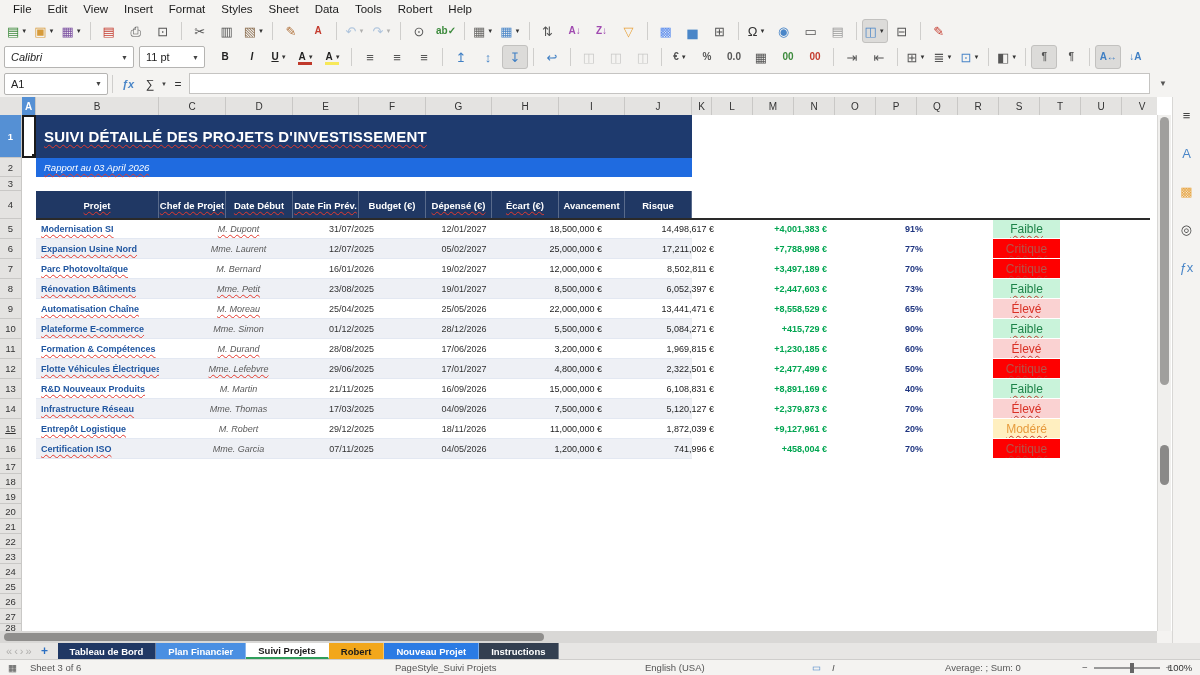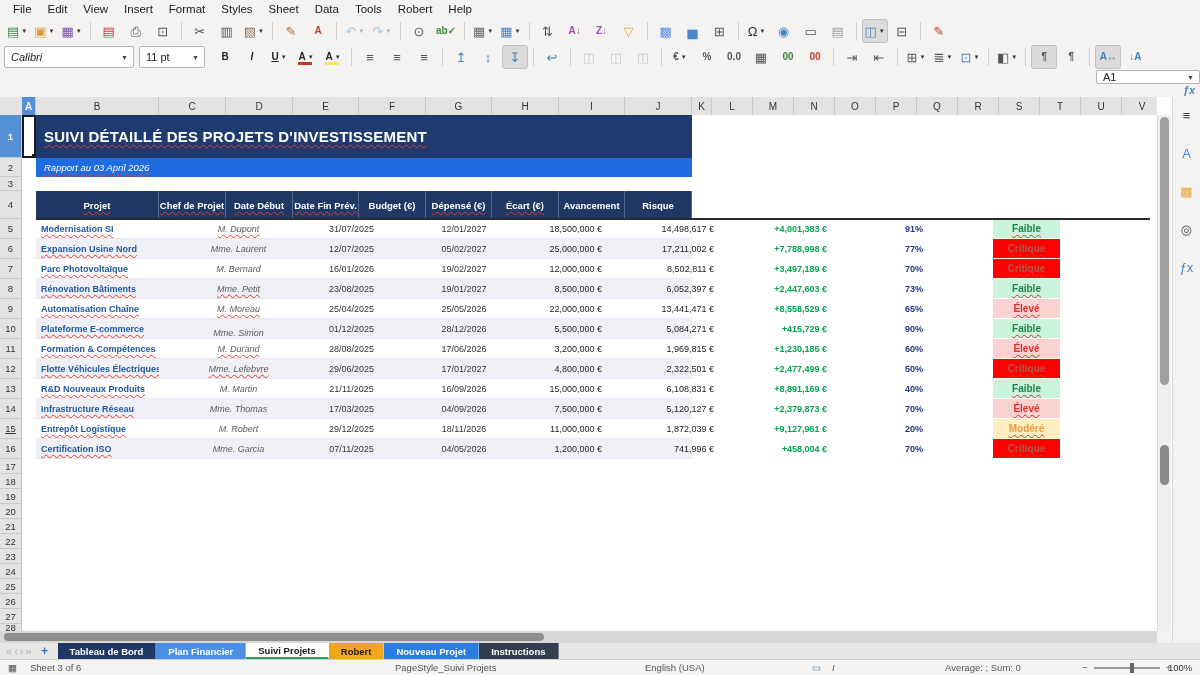--- a/index.html
+++ b/index.html
@@ -25,21 +25,21 @@
   .tbtn .caret{font-size:6px;color:#333;margin-left:2px;}
   .tbtn .colorbar{position:absolute;left:4px;right:6px;bottom:3px;height:3px;}
   .tsep{width:1px;height:18px;background:#cfcecc;margin:0 4px;}
   .combo{height:20px;background:#fff;border:1px solid #b5b4b2;border-radius:2px;display:flex;
          align-items:center;font-size:11px;color:#222;padding-left:6px;justify-content:space-between;}
   .combo .caret{font-size:7px;color:#444;padding:0 5px;}
   .font-name-box{width:122px;margin-right:4px;font-style:italic;}
   .font-size-box{width:58px;margin-right:6px;}
 
   
-  .formulabar{position:absolute;left:0;top:70px;width:1200px;height:27px;display:flex;align-items:flex-end;flex-direction:column;}
+  .formulabar{position:absolute;left:0;top:70px;width:1200px;height:27px;display:flex;align-items:center;}
   .name-box{width:96px;height:20px;margin-left:4px;}
   .fb-btn{width:22px;height:20px;display:flex;align-items:center;justify-content:center;
           font-size:12px;color:#333;}
   .fb-fx{color:#4a86c8;font-style:italic;font-weight:bold;font-size:11px;}
   .fb-input{flex:1;height:19px;background:#fff;border:1px solid #c5c4c2;margin-right:4px;
             font-size:11px;padding:0 4px;color:#222;}
   .fb-expand{width:18px;text-align:center;font-size:8px;color:#555;margin-right:28px;}
 
   
   .sheet-area{position:absolute;left:0;top:97px;width:1200px;height:534px;background:#fff;overflow:hidden;}
@@ -70,21 +70,21 @@
       box-sizing:border-box;border-right:1px solid rgba(255,255,255,.25);text-align:center;flex:none;}
   .tbl-row{display:flex;height:20px;border-bottom:1px solid #e3e8f2;box-sizing:border-box;gap:46px;}
   .tbl-row.alt{background:#eef0f5;}
   .td{font-size:9px;display:flex;align-items:center;box-sizing:border-box;flex:none;overflow:hidden;white-space:nowrap;}
   .td.c-proj{font-weight:bold;padding-left:5px;}
   .td.c-chef{justify-content:center;font-style:italic;color:#5a5a5a;}
   .td.c-date{justify-content:center;color:#333;}
   .td.c-num{justify-content:flex-end;padding-right:8px;color:#222;}
   .td.c-ecart{justify-content:flex-end;padding-right:8px;font-weight:bold;}
   .td.c-av{justify-content:center;font-weight:bold;}
-  .td.c-risk{justify-content:center;font-weight:bold;font-size:10px;}
+  .td.c-risk{justify-content:center;font-weight:normal;font-size:12px;}
   .sq{text-decoration-line:underline;text-decoration-style:wavy;text-decoration-color:#e33a2e;
       text-decoration-thickness:1px;text-underline-offset:2px;}
 
   
   .vscroll{position:absolute;left:1157px;top:18px;width:14px;height:516px;background:#f0efed;
            border-left:1px solid #d8d7d5;box-sizing:border-box;}
   .vthumb{position:absolute;left:2px;top:2px;width:9px;height:268px;background:#a09f9d;border-radius:5px;}
   .vthumb2{position:absolute;left:2px;top:330px;width:9px;height:40px;background:#8a8988;border-radius:5px;}
   .hscroll{position:absolute;left:0;top:631px;width:1157px;height:12px;background:#d9d8d6;}
   .hthumb{position:absolute;left:4px;top:2px;width:540px;height:8px;background:#8f8e8c;border-radius:4px;}
@@ -625,21 +625,21 @@
                 <span style="color: rgb(31, 53, 128);">65%</span>
               </div>
               <div class="td c-risk" style="width: 67px; background: rgb(250, 210, 210);">
                 <span class="sq" style="color: rgb(217, 48, 37); text-decoration-color: rgb(192, 57, 43);">Élevé</span>
               </div>
             </div>
             <div class="tbl-row alt">
               <div class="td c-proj" style="width: 123px;">
                 <span class="sq" style="color: rgb(32, 86, 160);">Plateforme E-commerce</span>
               </div>
-              <div class="td c-chef" style="width: 67px; align-items: flex-end;">
+              <div class="td c-chef" style="width: 67px;">
                 <span>Mme. Simon</span>
               </div>
               <div class="td c-date" style="width: 67px;">
                 <span>01/12/2025</span>
               </div>
               <div class="td c-date" style="width: 66px;">
                 <span>28/12/2026</span>
               </div>
               <div class="td c-num" style="width: 67px;">
                 <span>5,500,000 €</span>

